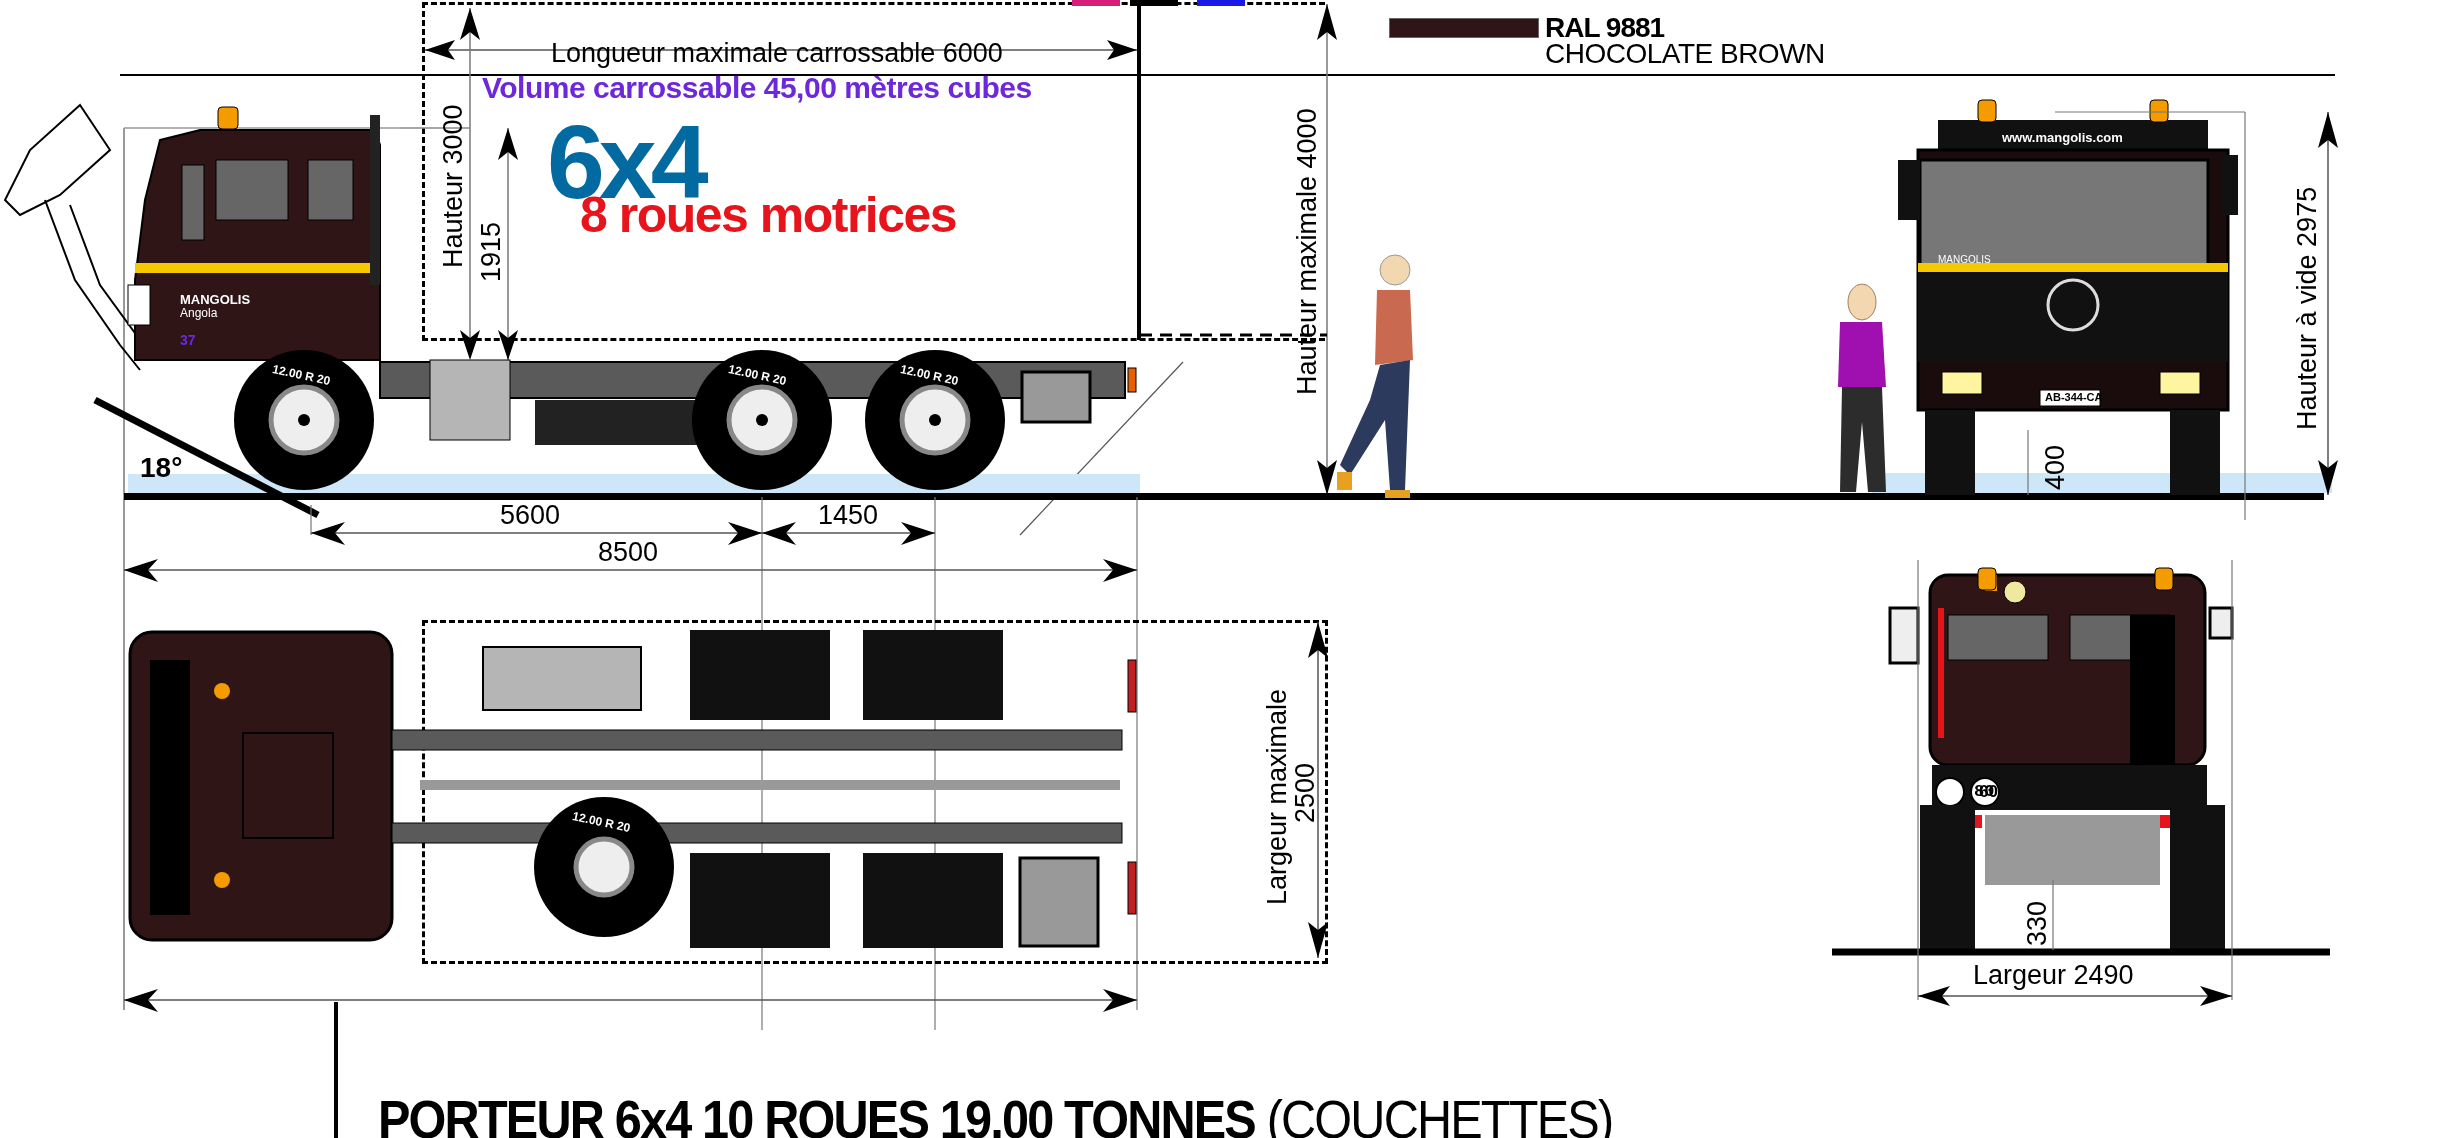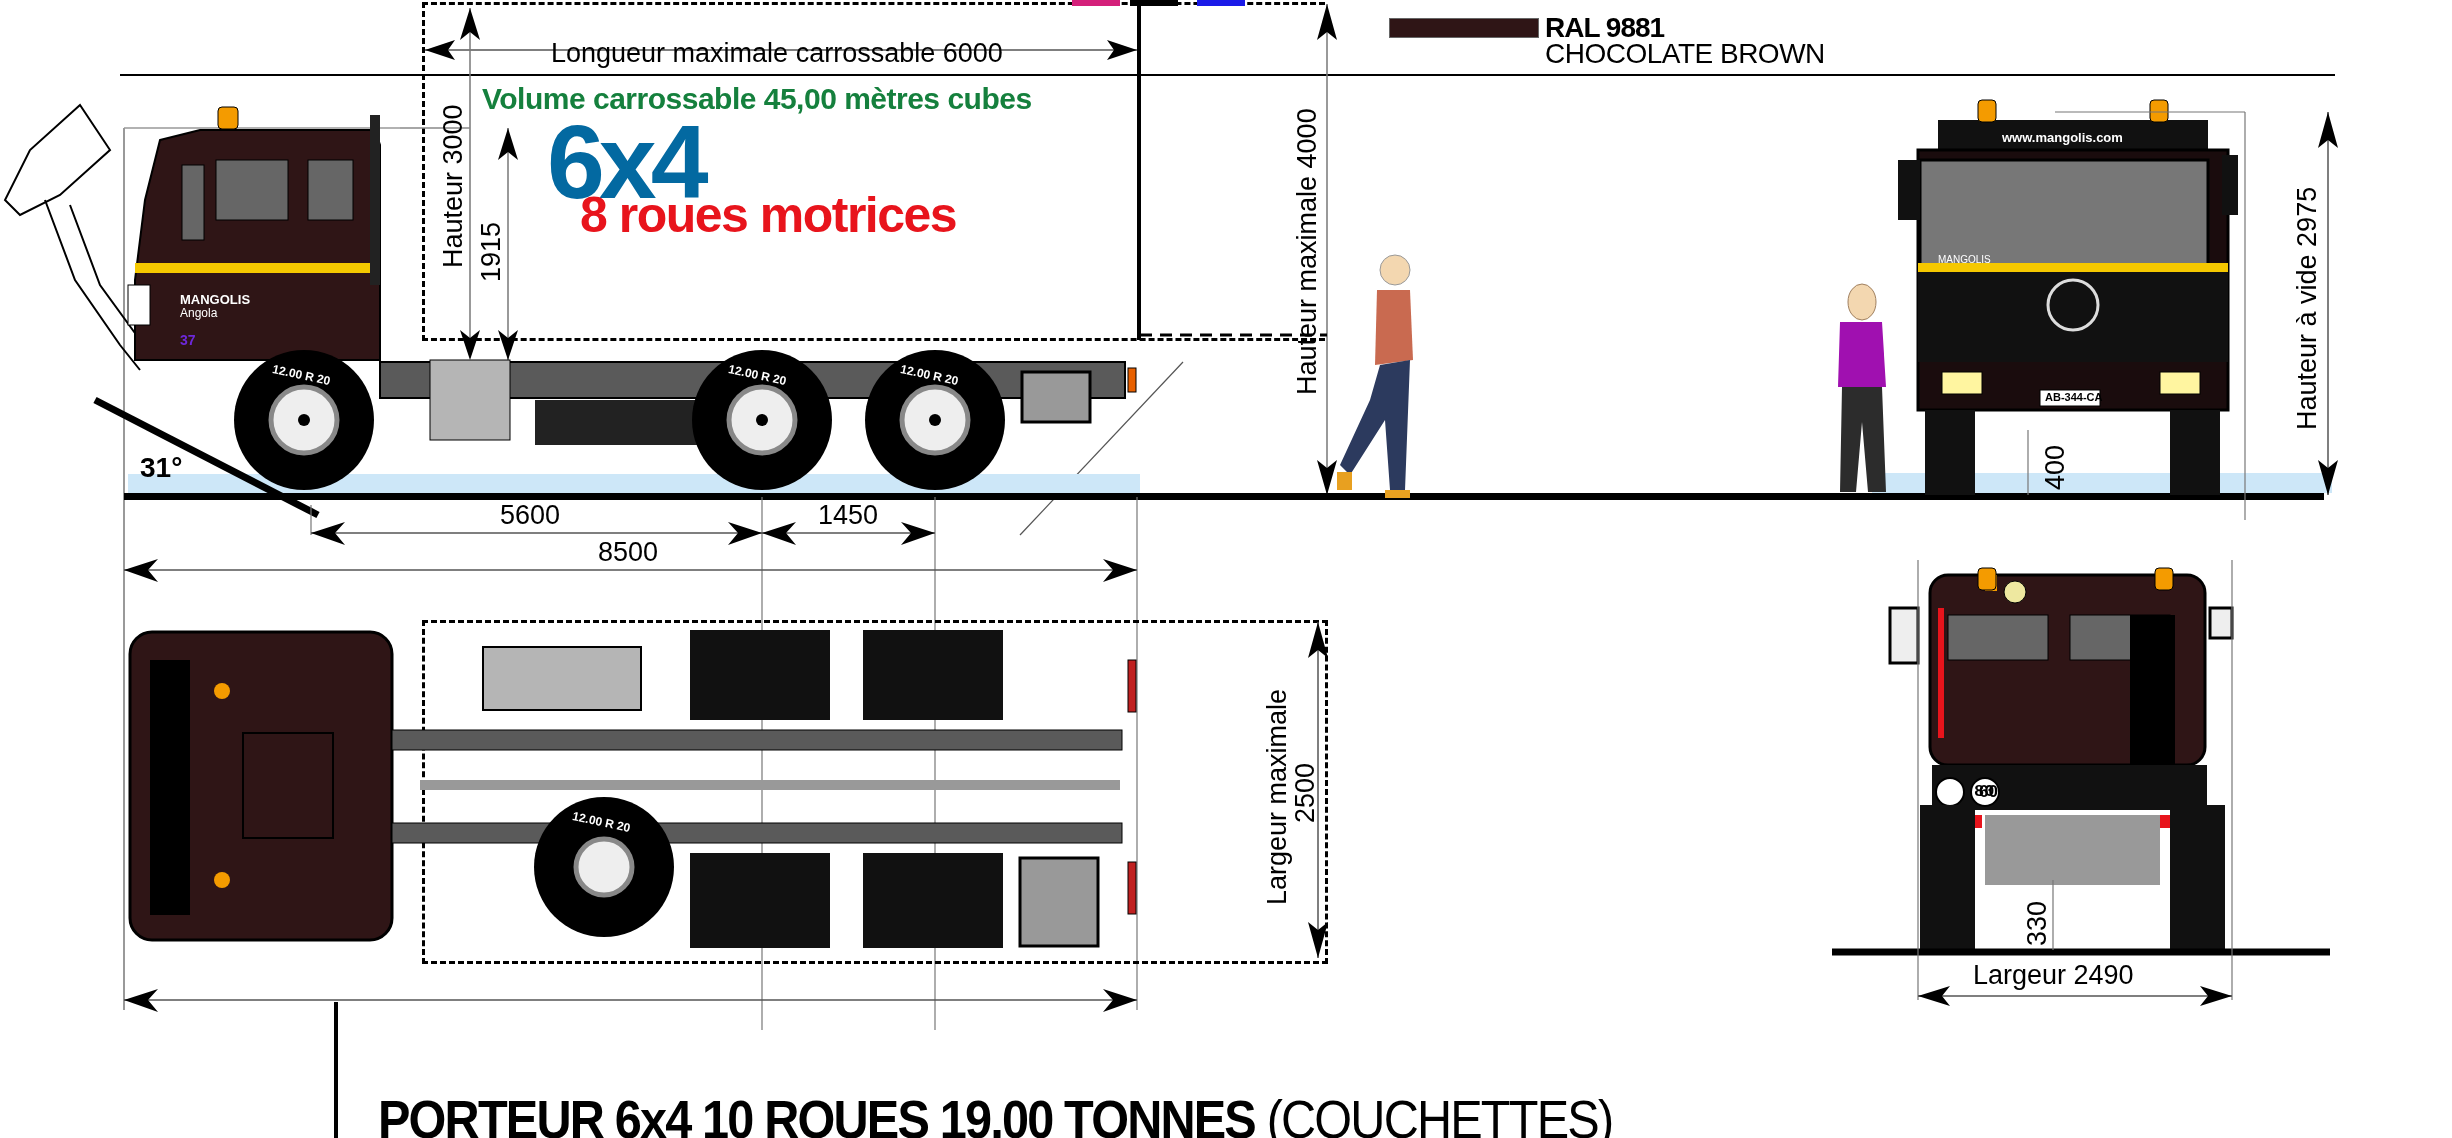--- a/index.html
+++ b/index.html
@@ -50,21 +50,21 @@
 
   <line x1="1140" y1="335" x2="1327" y2="335" stroke="#000" stroke-width="3" stroke-dasharray="12,8"></line>
 
   <line x1="124" y1="128" x2="400" y2="128" stroke="#999" stroke-width="1.5"></line>
   <line x1="124" y1="128" x2="124" y2="1010" stroke="#999" stroke-width="2"></line>
 
   <line x1="1183" y1="362" x2="1020" y2="535" stroke="#555" stroke-width="1.2"></line>
 </svg>
 <div class="abs dim" style="left:551px;top:14px;margin-top:24px;">Longueur maximale carrossable 6000</div>
 
-<div class="abs" style="left:482px;top:82px;font-size:30px;font-weight:bold;color:#15803d;letter-spacing:-0.5px;">Volume carrossable 45,00 mètres cubes</div>
+<div class="abs" style="left:482px;top:71px;font-size:30px;font-weight:bold;color:#6d28d9;letter-spacing:-0.5px;">Volume carrossable 45,00 mètres cubes</div>
 <div class="abs" style="left:547px;top:110px;font-size:104px;font-weight:bold;color:#0369a1;letter-spacing:-6px;line-height:1;">6x4</div>
 <div class="abs" style="left:580px;top:190px;font-size:50px;font-weight:bold;color:#e8141c;letter-spacing:-1.5px;line-height:1;">8 roues motrices</div>
 
 <div class="abs dim vtext" style="left:438px;top:268px;">Hauteur 3000</div>
 <div class="abs dim vtext" style="left:476px;top:282px;">1915</div>
 <div class="abs dim vtext" style="left:1292px;top:395px;">Hauteur maximale 4000</div>
 
 <div class="skyband" style="left:128px;top:474px;width:1012px;height:20px;"></div>
 <div class="ground" style="left:124px;top:493px;width:2200px;"></div>
 <div class="skyband" style="left:1872px;top:473px;width:460px;height:20px;"></div>
@@ -104,21 +104,21 @@
   <circle cx="935" cy="420" r="6" fill="#000"></circle>
 
   <line x1="95" y1="400" x2="318" y2="515" stroke="#000" stroke-width="7"></line>
 </svg>
 <div class="abs" style="left:180px;top:292px;color:#fff;font-size:13px;font-weight:bold;">MANGOLIS</div>
 <div class="abs" style="left:180px;top:306px;color:#fff;font-size:12px;">Angola</div>
 <div class="abs" style="left:180px;top:332px;color:#6d28d9;font-size:14px;font-weight:bold;">37</div>
 <div class="abs" style="left:272px;top:368px;color:#fff;font-size:12px;font-weight:bold;transform:rotate(12deg);">12.00 R 20</div>
 <div class="abs" style="left:728px;top:368px;color:#fff;font-size:12px;font-weight:bold;transform:rotate(12deg);">12.00 R 20</div>
 <div class="abs" style="left:900px;top:368px;color:#fff;font-size:12px;font-weight:bold;transform:rotate(12deg);">12.00 R 20</div>
-<div class="abs" style="left:140px;top:452px;font-size:28px;font-weight:bold;">31°</div>
+<div class="abs" style="left:140px;top:452px;font-size:28px;font-weight:bold;">18°</div>
 
 <svg style="left:1325px;top:250px;" width="100" height="250">
   <circle cx="70" cy="20" r="15" fill="#f3d7b0" stroke="#999"></circle>
   <path d="M52,40 L85,40 L88,110 L50,115 Z" fill="#c96a50"></path>
   <path d="M55,115 L85,110 L80,240 L65,240 L60,170 L25,225 L15,215 L45,150 Z" fill="#2c3a5e"></path>
   <rect x="60" y="240" width="25" height="8" fill="#e8a020"></rect>
   <rect x="12" y="222" width="15" height="18" fill="#e8a020"></rect>
 </svg>
 <svg style="left:1820px;top:282px;" width="80" height="215">
   <ellipse cx="42" cy="20" rx="14" ry="18" fill="#f3d7b0" stroke="#a08060"></ellipse>

